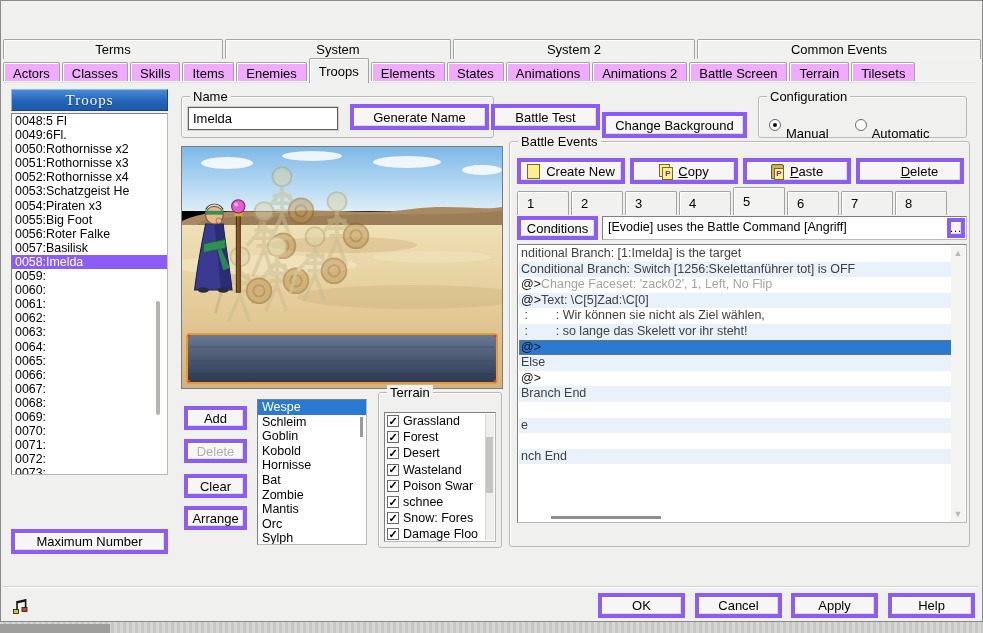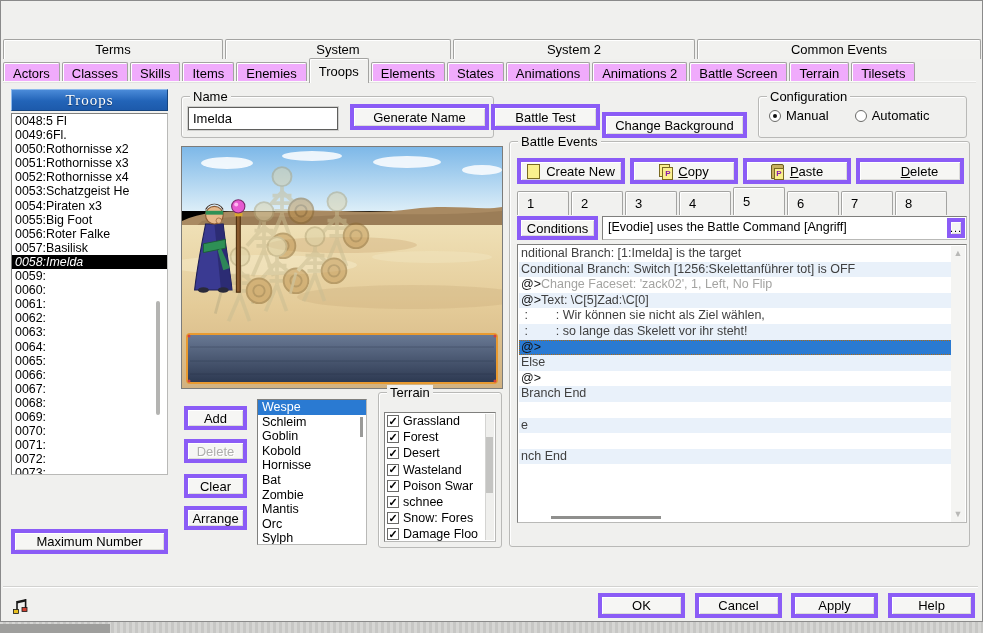--- a/index.html
+++ b/index.html
@@ -30,36 +30,36 @@
   .btn{background:#f6f6f4;border:4px solid #8b5cf6;box-shadow:inset 1px 1px 0 #fff, inset -1px -1px 0 #dcdcda;display:flex;align-items:center;justify-content:center;font-size:13px;cursor:default;}
   .btn.disabled{color:#aeaeac;text-shadow:1px 1px 0 #fff;}
   .sunken{background:#fff;border:1px solid #7f7f7d;border-right-color:#b9b9b7;border-bottom-color:#b9b9b7;}
   .groupbox{position:absolute;border:1px solid #b9b9b7;border-radius:3px;box-shadow:inset 1px 1px 0 rgba(255,255,255,.9);}
   .grouplabel{position:absolute;top:-8px;left:8px;background:#f0f0ee;padding:0 3px;font-size:13px;}
 
   
   #troops-header{position:absolute;left:10px;top:88px;width:157px;height:22px;background:linear-gradient(180deg,#4a8ad8 0%,#2264b8 55%,#1d5aab 100%);border:1px solid #16447e;border-top-color:#8db9ec;border-left-color:#8db9ec;color:#fff;display:flex;align-items:center;justify-content:center;font-family:"Liberation Serif",serif;font-size:15px;letter-spacing:1px;text-shadow:0 1px 1px rgba(0,0,0,.45);}
   #troops-list{position:absolute;left:10px;top:112px;width:157px;height:362px;overflow:hidden;}
   .lrow{height:14.1px;line-height:14.1px;font-size:12.4px;padding-left:3px;white-space:nowrap;overflow:hidden;}
-  .lrow.sel{background:#000000;color:#fff;font-style:italic;}
+  .lrow.sel{background:#8b5cf6;color:#fff;}
   #troops-scroll{position:absolute;left:155px;top:300px;width:4px;height:114px;background:#b4b4b2;border-radius:2px;}
   #max-number-btn{position:absolute;left:10px;top:528px;width:157px;height:25px;}
 
   
   #name-group{left:180px;top:95px;width:313px;height:42px;}
   #name-input{position:absolute;left:187px;top:106px;width:150px;height:23px;border:1px solid #5f5f5d;box-shadow:0 0 0 1px #cfcfcd;background:#fff;font-family:"Liberation Sans",sans-serif;font-size:13px;padding:0 4px;outline:none;}
   #generate-name-btn{position:absolute;left:349px;top:103px;width:139px;height:26px;}
   #battle-test-btn{position:absolute;left:490px;top:103px;width:109px;height:26px;}
   #change-bg-btn{position:absolute;left:601px;top:111px;width:145px;height:26px;}
   #config-group{left:757px;top:95px;width:209px;height:42px;}
   #config-options{position:absolute;left:768px;top:107px;display:flex;gap:26px;}
   .radio-row{display:flex;align-items:center;gap:5px;}
   .radio{width:12px;height:12px;border:1px solid #6a6a68;border-radius:50%;background:#fff;position:relative;}
   .radio.on::after{content:"";position:absolute;left:3px;top:3px;width:4px;height:4px;border-radius:50%;background:#111;}
-  .radiolbl{font-size:13px;}
+  .radiolbl{font-size:13px;margin-top:18px;}
 
   
   #preview{position:absolute;left:180px;top:145px;width:322px;height:243px;border:1px solid #7c7c7a;background:#000;}
   #preview svg{display:block;}
 
   
   #member-btns{position:absolute;left:183px;top:405px;width:63px;height:130px;}
   .mbtn{position:absolute;left:0;width:63px;height:24px;}
   #monster-list{position:absolute;left:256px;top:398px;width:110px;height:146px;overflow:hidden;}
   .mrow{height:14.6px;line-height:14.6px;font-size:12.5px;padding-left:4px;white-space:nowrap;overflow:hidden;}

